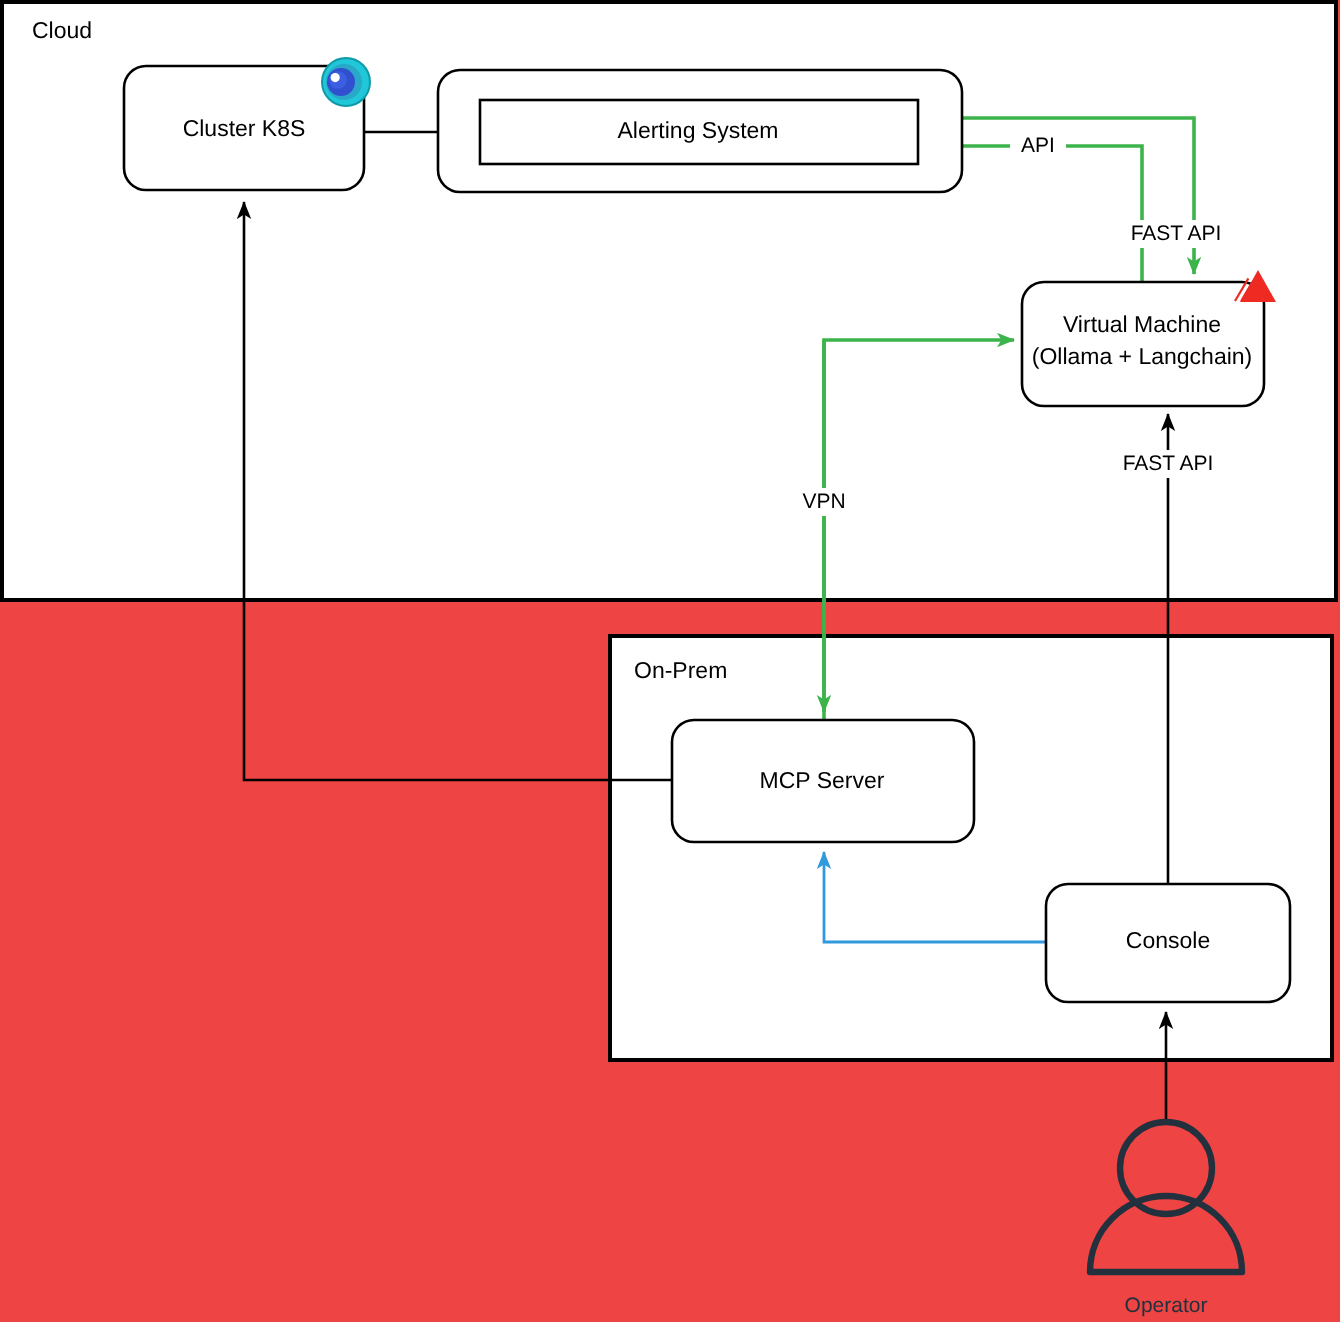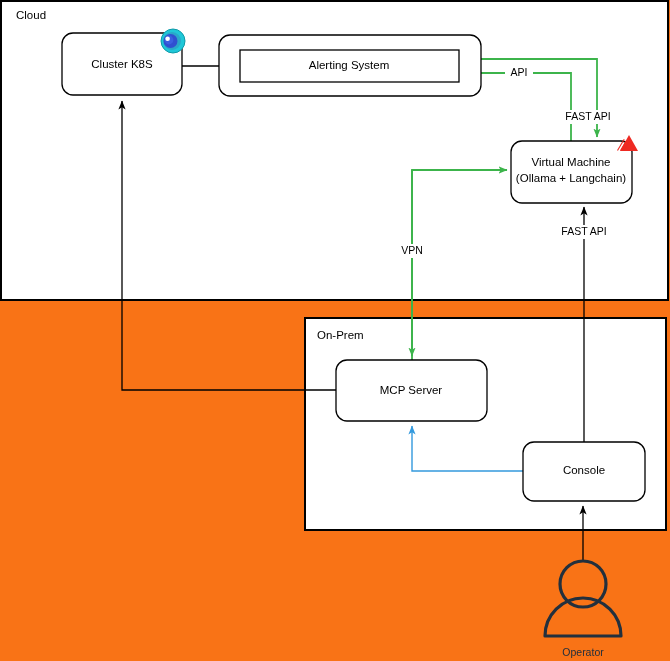--- a/index.html
+++ b/index.html
@@ -7,21 +7,21 @@
     padding: 0;
     background: #ffffff;
   }
   body {
     font-family: "Liberation Sans", sans-serif;
   }
   #canvas {
     position: relative;
     width: 670px;
     height: 661px;
-    background: #f97316;
+    background: #ef4444;
     overflow: hidden;
   }
   svg#diagram {
     position: absolute;
     top: 0;
     left: 0;
     width: 670px;
     height: 661px;
   }
   .box-label {

